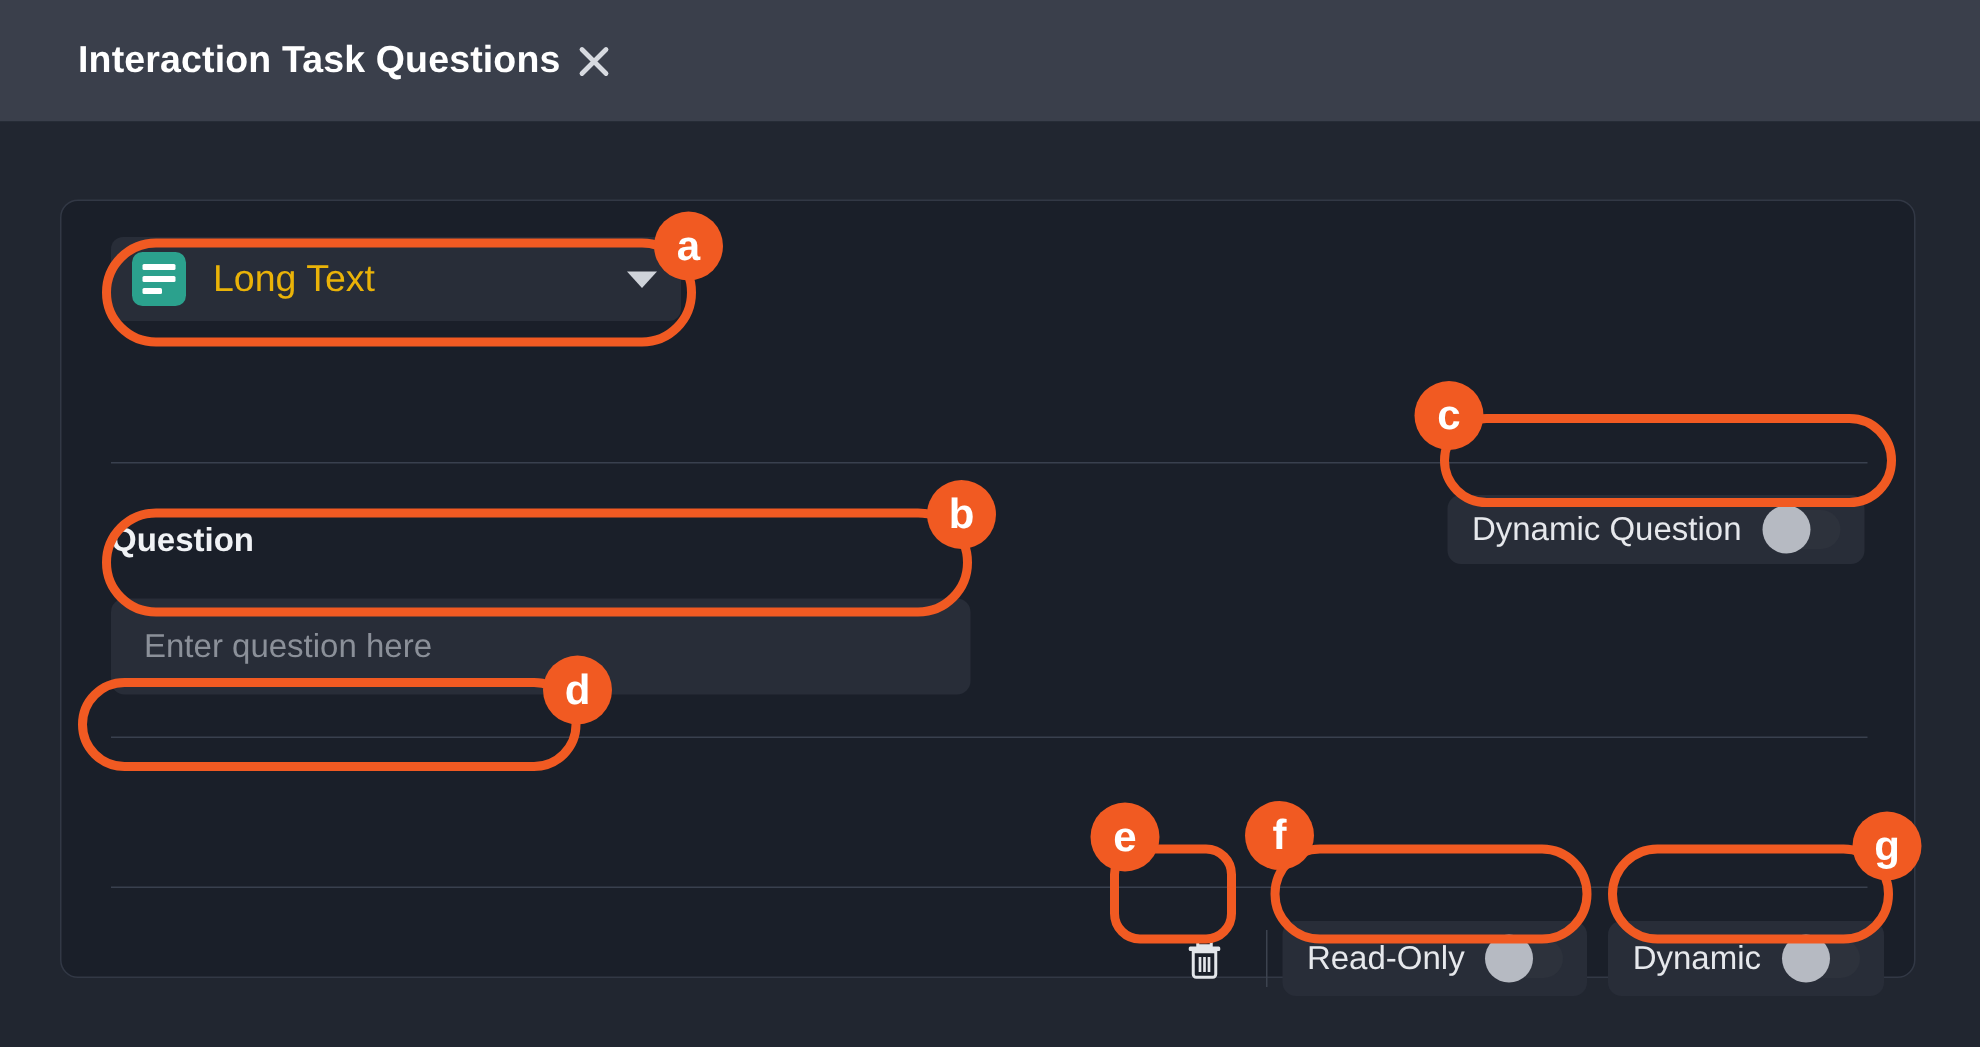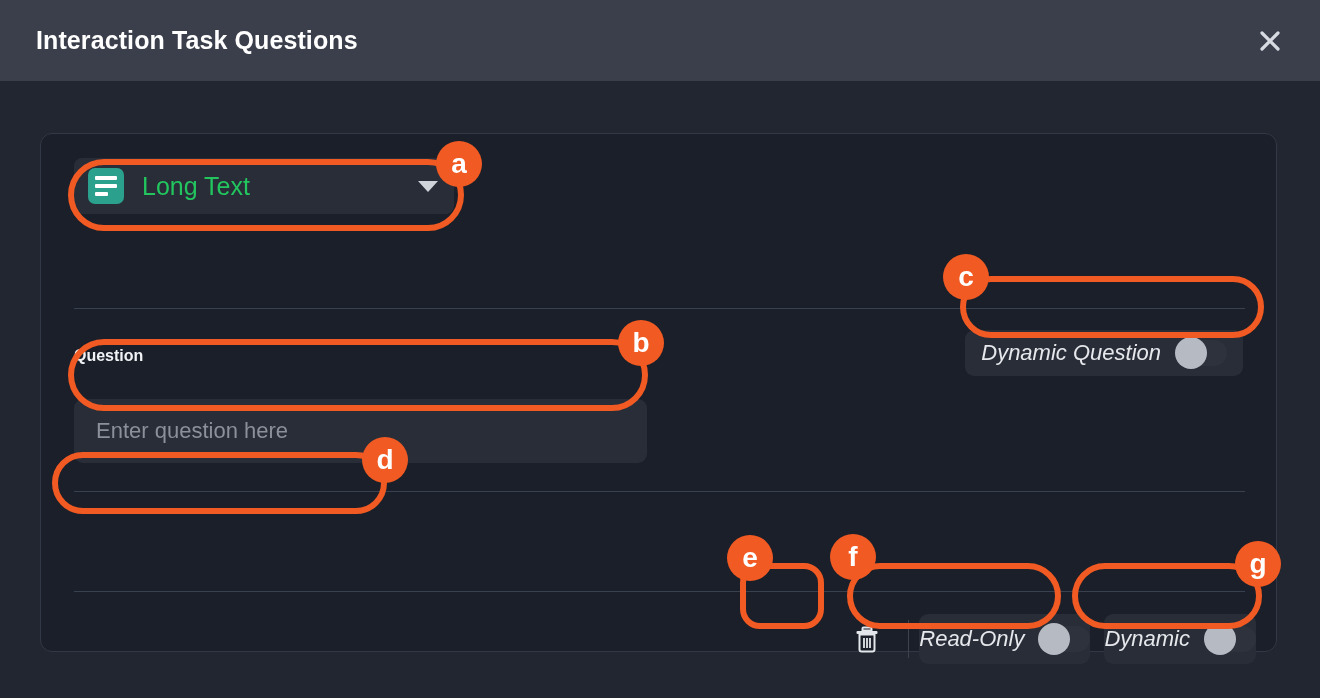--- a/index.html
+++ b/index.html
@@ -17,22 +17,21 @@
 
   
   .header {
     position: absolute;
     left: 0; top: 0;
     width: 1320px;
     height: 81px;
     background: #3a3f4b;
     display: flex;
     align-items: center;
-    justify-content: space-between;
-    padding: 0 28px 0 36px;
+    padding: 0 28px 0 52px;
   }
   .header-title {
     font-size: 25px;
     font-weight: bold;
     color: #ffffff;
     letter-spacing: 0.1px;
   }
   .close-btn {
     width: 44px; height: 44px;
     display: flex; align-items: center; justify-content: center;
@@ -82,21 +81,21 @@
     gap: 4px;
     flex: 0 0 auto;
   }
   .type-icon i { display: block; height: 4px; background: #fff; border-radius: 1px; }
   .type-icon i:nth-child(1) { width: 22px; }
   .type-icon i:nth-child(2) { width: 22px; }
   .type-icon i:nth-child(3) { width: 13px; margin-right: 9px; }
   .type-label {
     margin-left: 18px;
     font-size: 25px;
-    color: #22c55e;
+    color: #eab308;
     flex: 1 1 auto;
     white-space: nowrap;
   }
   .caret {
     width: 0; height: 0;
     border-left: 10px solid transparent;
     border-right: 10px solid transparent;
     border-top: 11px solid #cfd3da;
     flex: 0 0 auto;
   }
@@ -110,21 +109,21 @@
     background: #39404e;
   }
   .divider.d1 { top: 174px; }
   .divider.d2 { top: 357px; }
   .divider.d3 { top: 457px; }
 
   
   .question-label {
     position: absolute;
     left: 33px; top: 213px;
-    font-size: 16px;
+    font-size: 22px;
     font-weight: bold;
     color: #f0f2f5;
   }
   .question-input {
     position: absolute;
     left: 33px; top: 265px;
     width: 573px; height: 64px;
     background: #282d38;
     border: none;
     border-radius: 9px;
@@ -138,21 +137,20 @@
 
   
   .toggle-group {
     display: inline-flex;
     align-items: flex-start;
     gap: 16px;
     background: #282d38;
     border-radius: 9px;
     padding: 10px 16px;
     cursor: pointer;
-    font-style: italic;
   }
   .toggle-label {
     font-size: 22px;
     color: #e6e8ec;
     white-space: nowrap;
   }
   .switch {
     position: relative;
     width: 50px; height: 26px;
     background: #2d323c;
@@ -208,21 +206,21 @@
     border-radius: 9px;
     cursor: pointer;
     color: #e3e6ea;
   }
   .vsep {
     width: 1px; height: 38px;
     background: #3c4randomX;
     background: #3c434f;
     margin: 0 10px;
   }
-  .actions .toggle-group { padding: 12px 0; }
+  .actions .toggle-group { padding: 12px 16px; }
 
   
   .anno {
     position: absolute;
     border: 6px solid #f15a22;
     border-radius: 30px;
     pointer-events: none;
     z-index: 5;
   }
   .badge {

